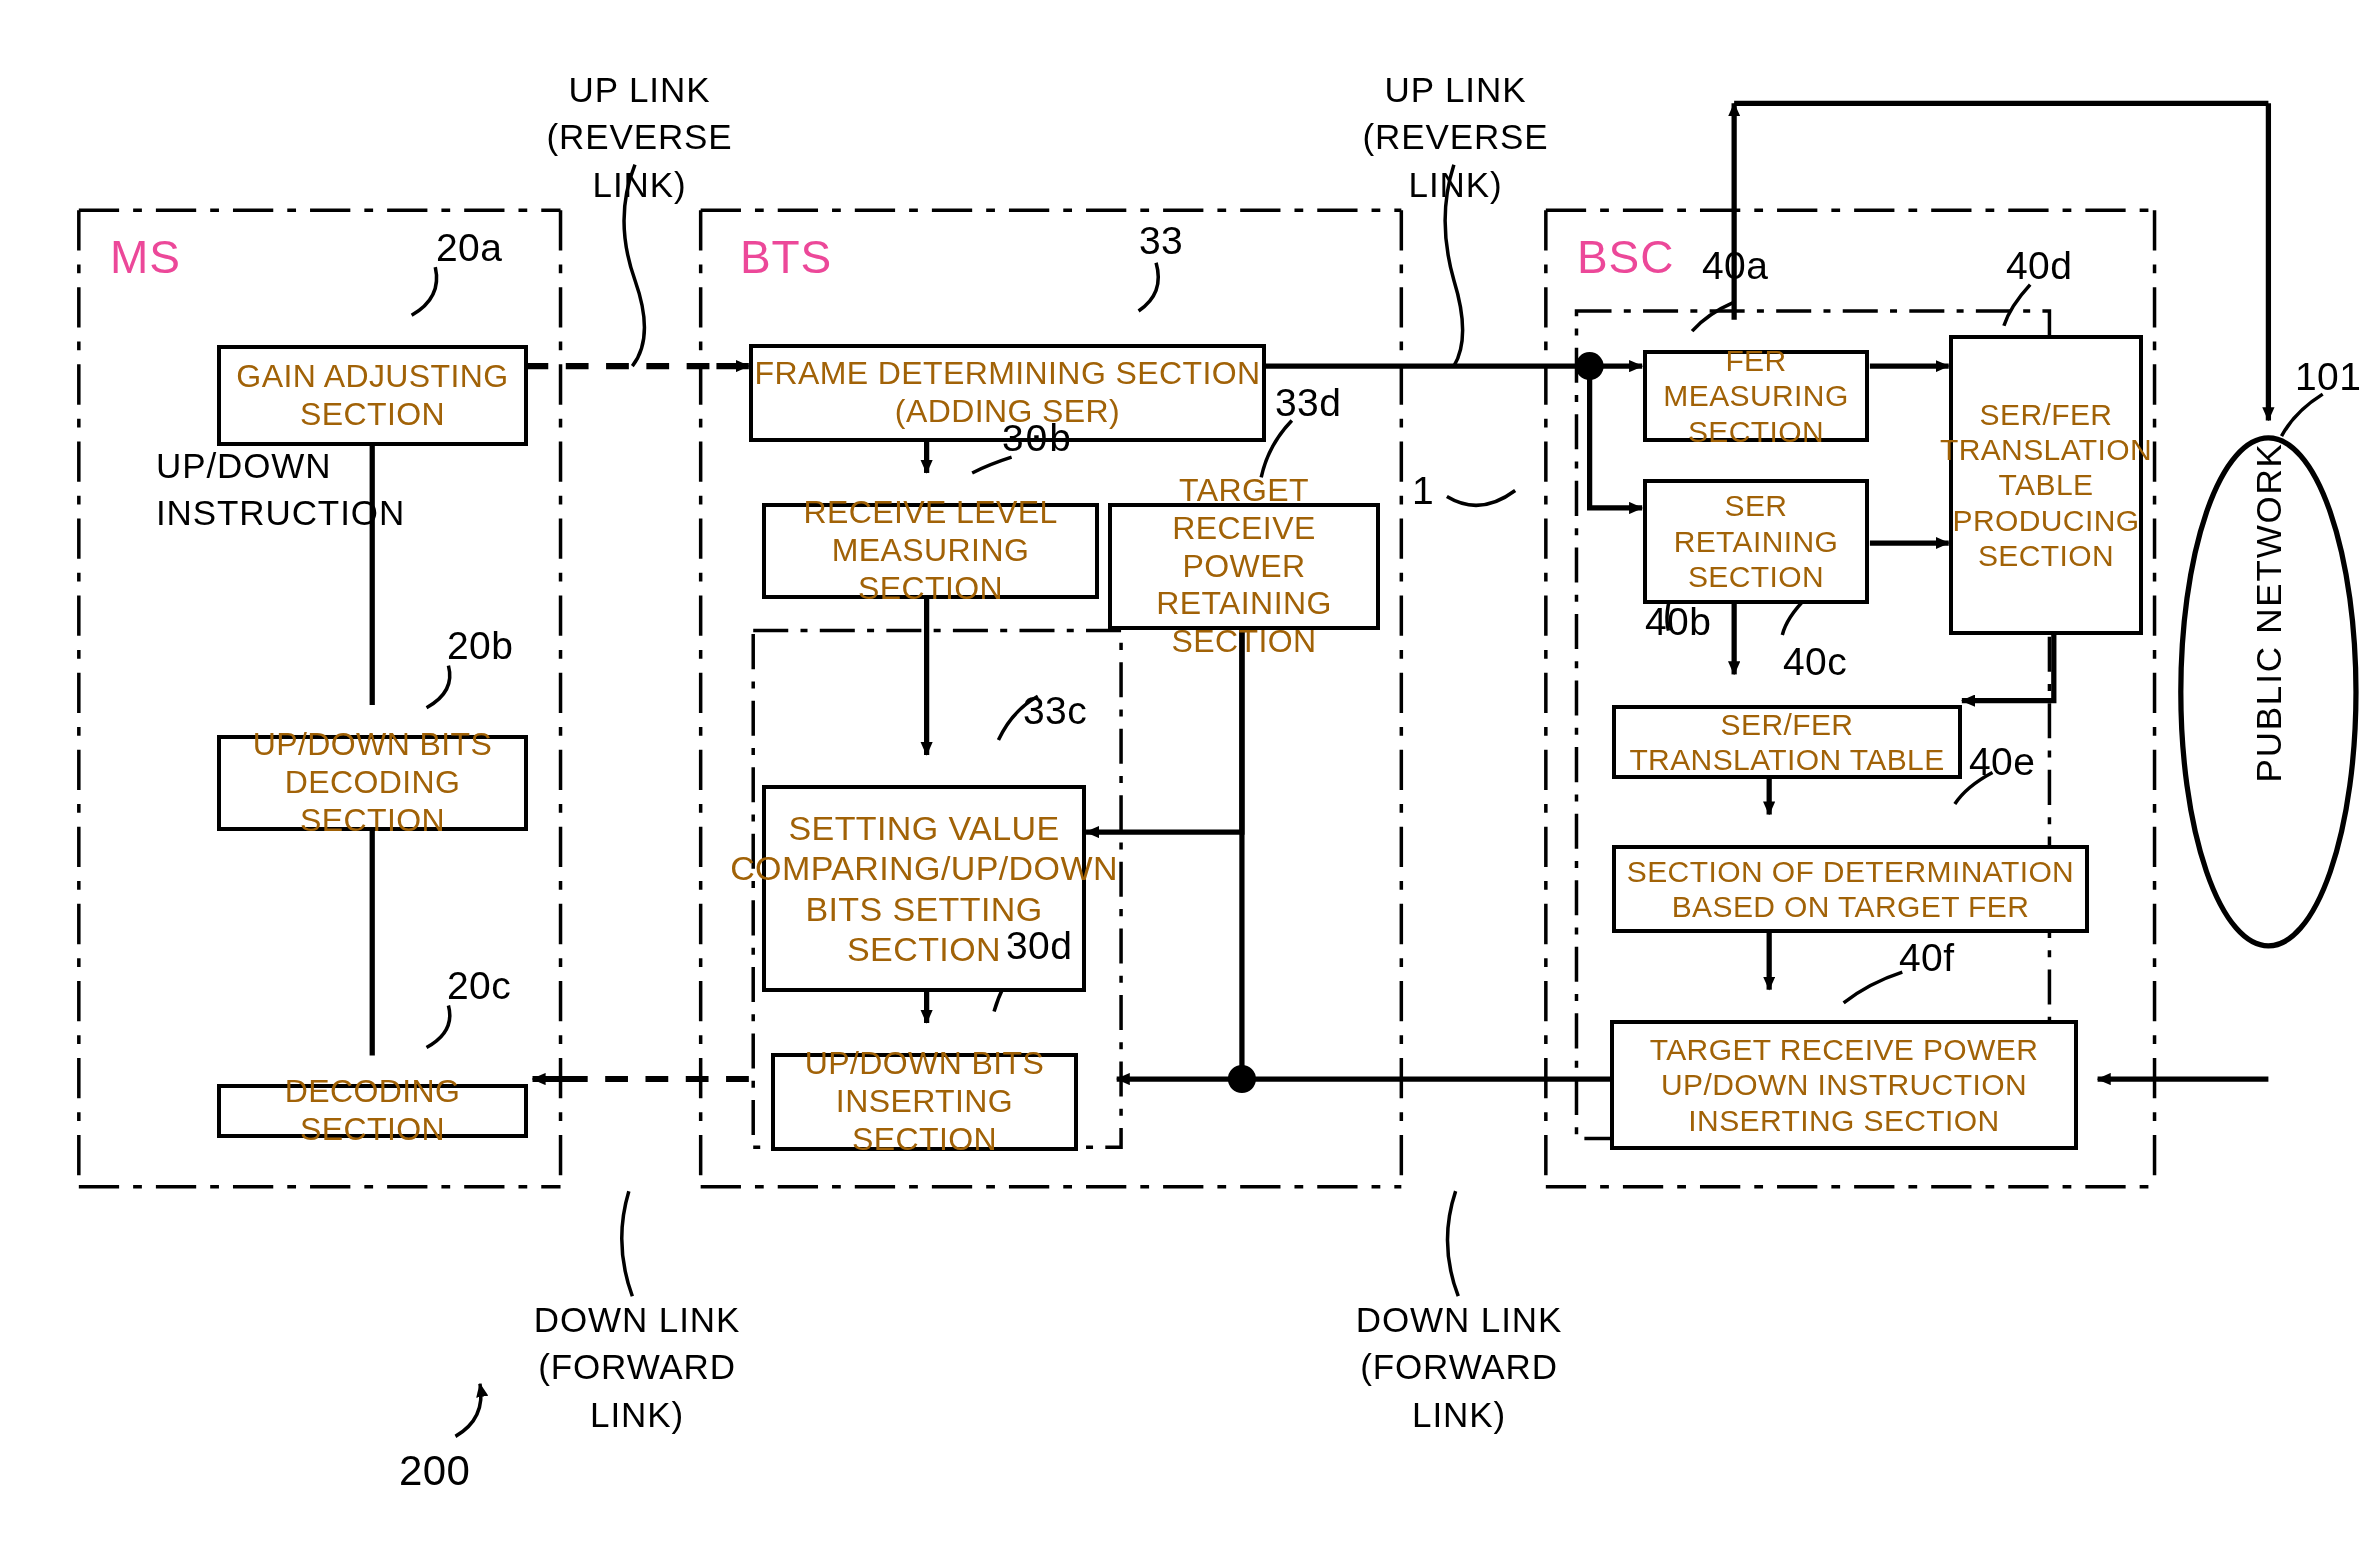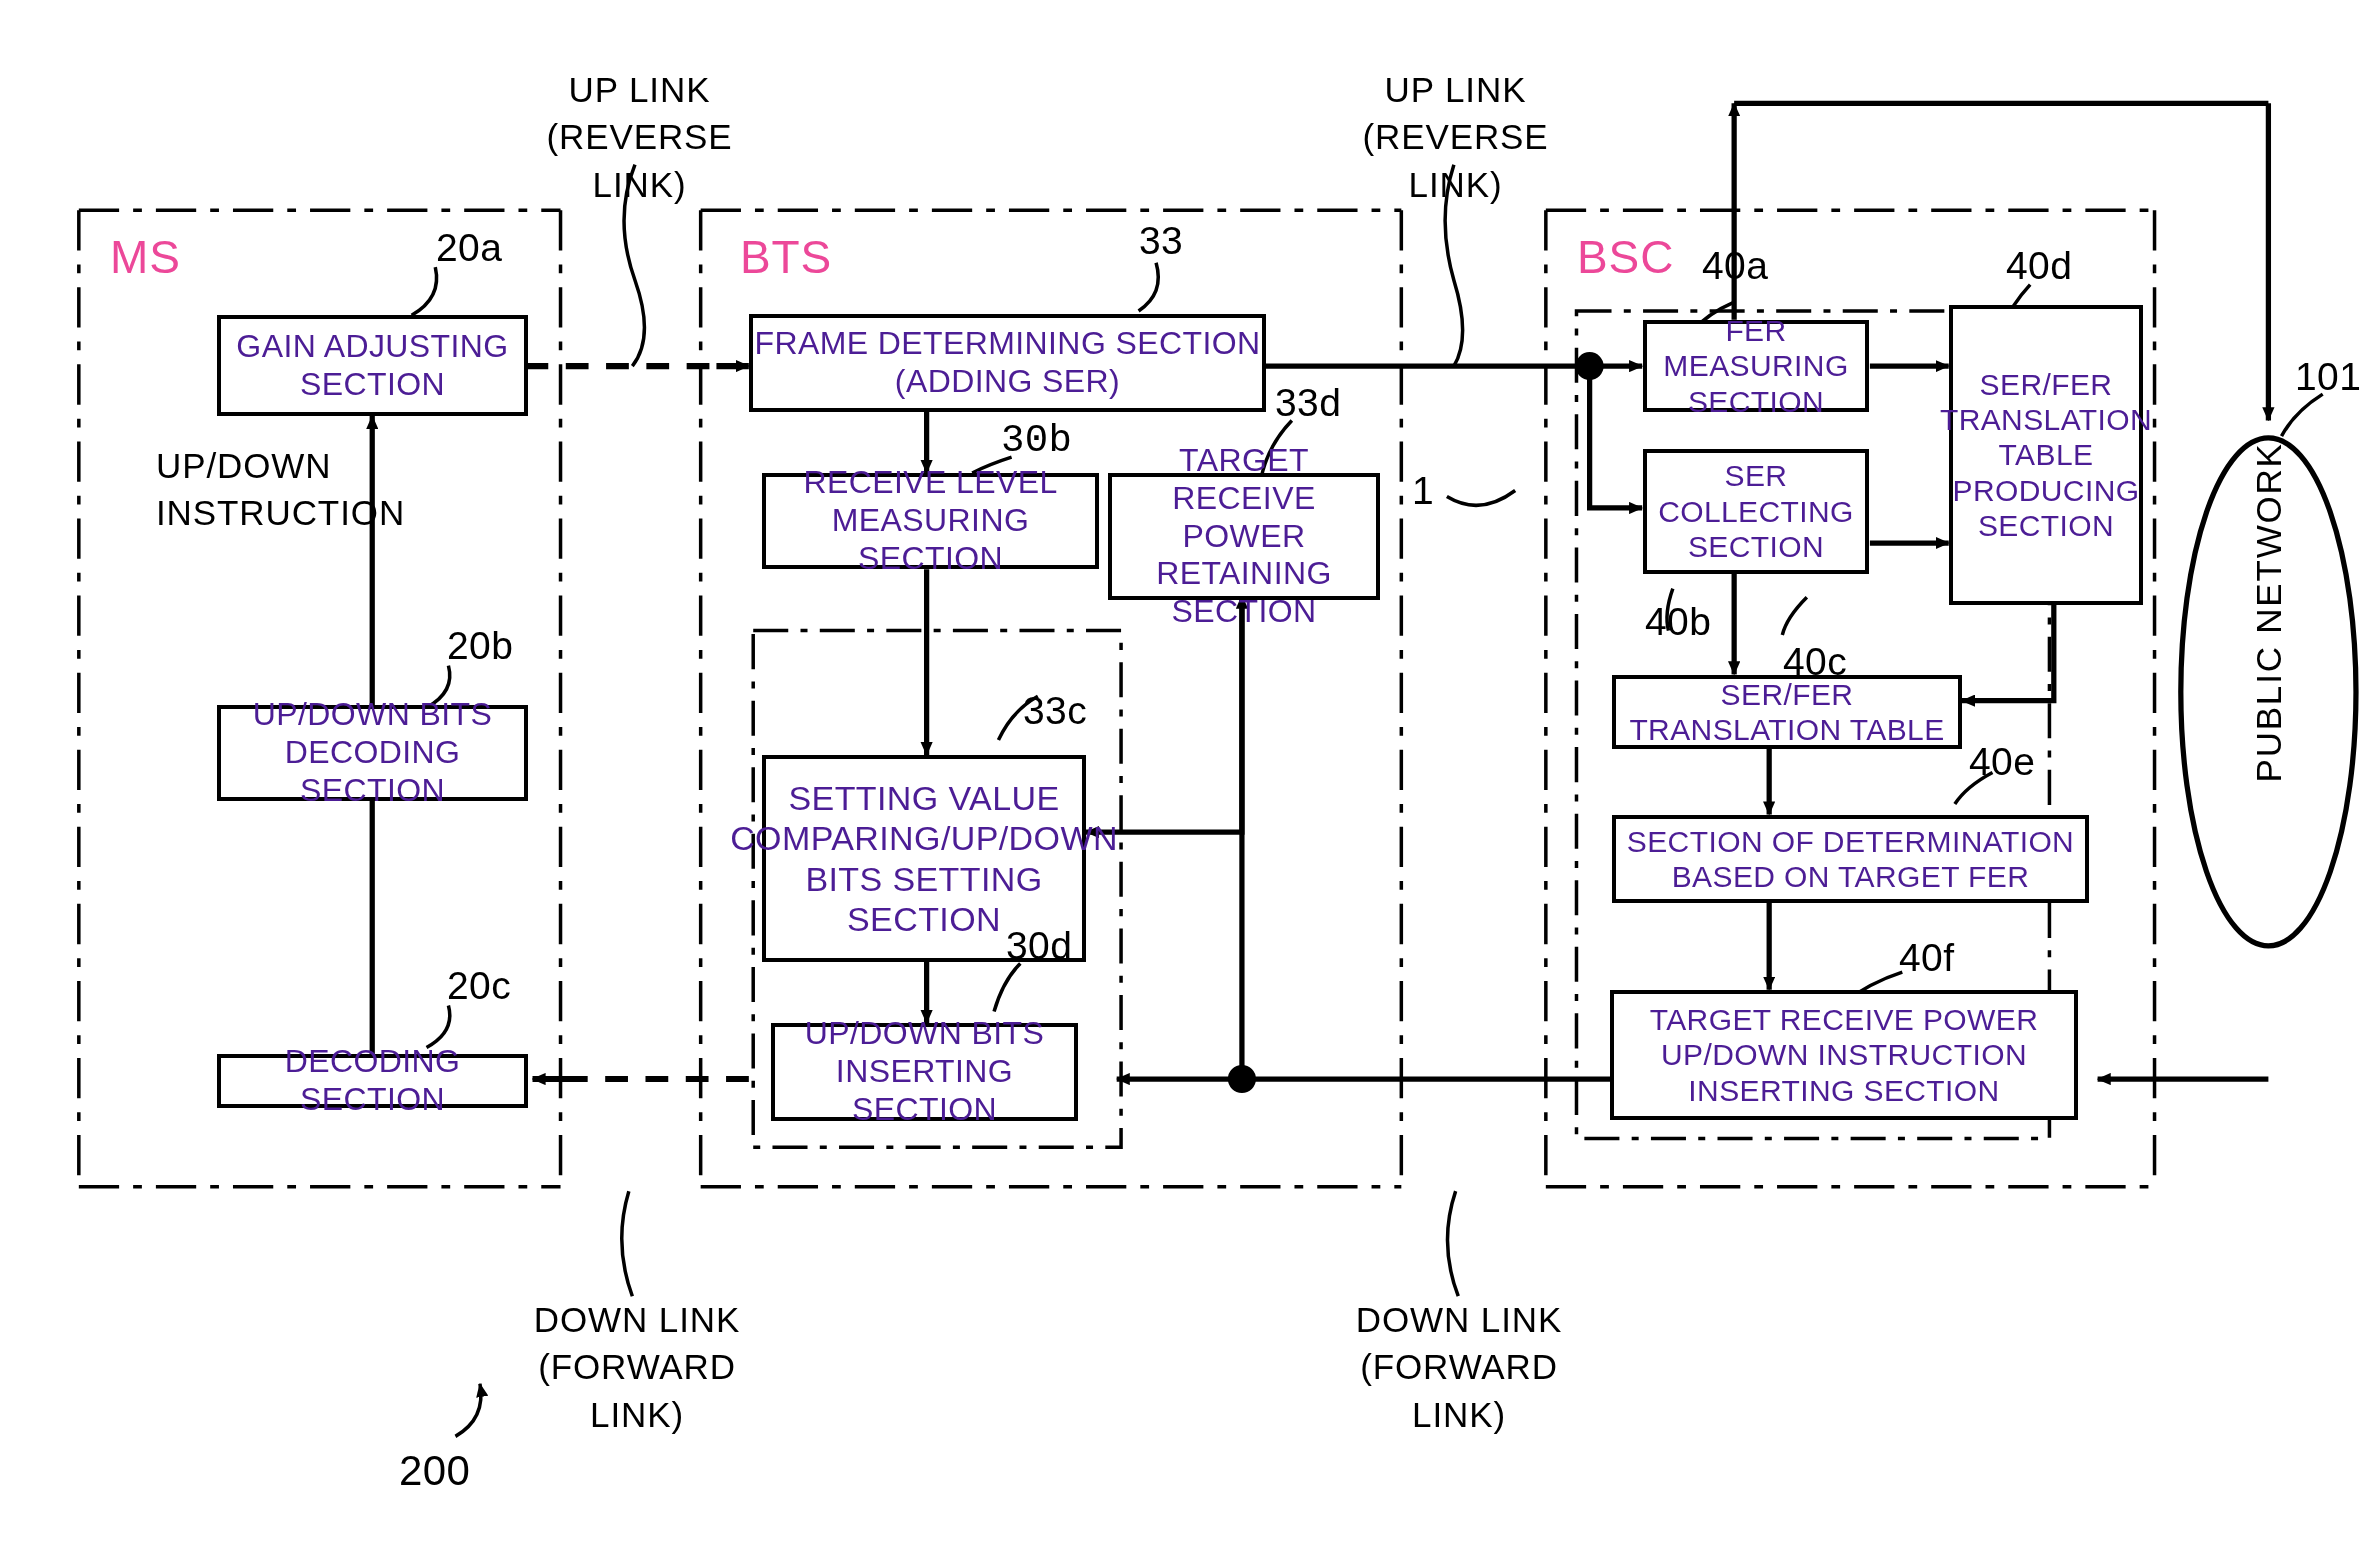--- a/index.html
+++ b/index.html
@@ -3,21 +3,21 @@
 <meta charset="utf-8">
 <style>
   html,body{margin:0;padding:0;background:#fff;}
   body{font-family:"Liberation Sans", sans-serif;}
   #stage{position:relative;width:2377px;height:1559px;background:#fff;overflow:hidden;}
   svg#wires{position:absolute;left:0;top:0;width:2377px;height:1559px;}
 
   .box{position:absolute;border:4.4px solid #000;background:#fff;display:flex;
        align-items:center;justify-content:center;text-align:center;
        font-family:"Liberation Sans", sans-serif;font-weight:400;
-       letter-spacing:0.4px;line-height:1.18;color:#4c1d95;box-sizing:border-box;}
+       letter-spacing:0.4px;line-height:1.18;color:#a16207;box-sizing:border-box;margin-top:30px;}
   .box span{display:block;white-space:pre-line;}
   .panel-label{position:absolute;font-size:46px;font-weight:400;color:#ec4899;
      font-family:"Liberation Sans", sans-serif;letter-spacing:0.9px;}
 
   .ref{position:absolute;font-size:39px;color:#000;
       font-family:"Liberation Sans", sans-serif;letter-spacing:0.4px;}
   .cap{position:absolute;font-size:35px;color:#000;text-align:center;
       font-family:"Liberation Sans", sans-serif;line-height:1.35;letter-spacing:0.9px;
       white-space:pre-line;}
   .ellipse-label{position:absolute;font-size:35px;letter-spacing:1.8px;
@@ -207,21 +207,21 @@
   <div class="ref" style="left:1275px;top:381px;">33d</div>
   <div class="ref" style="left:1023px;top:689px;text-align:center;">33c</div>
   <div class="ref" style="left:1006px;top:924px;">30d</div>
 
   <div class="box" style="left:1643px;top:320px;width:226px;height:92px;font-size:30px;">
     <span>FER MEASURING
 SECTION</span>
   </div>
   <div class="box" style="left:1643px;top:449px;width:226px;height:125px;font-size:30px;">
     <span>SER
-COLLECTING
+RETAINING
 SECTION</span>
   </div>
   <div class="box" style="left:1949px;top:305px;width:194px;height:300px;font-size:30px;">
     <span>SER/FER
 TRANSLATION
 TABLE
 PRODUCING
 SECTION</span>
   </div>
   <div class="box" style="left:1612px;top:675px;width:350px;height:74px;font-size:30px;">

